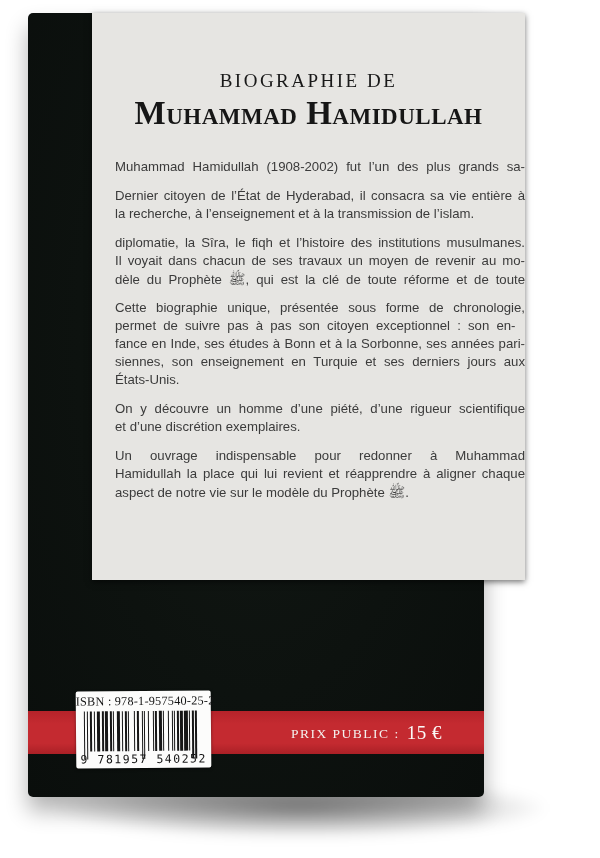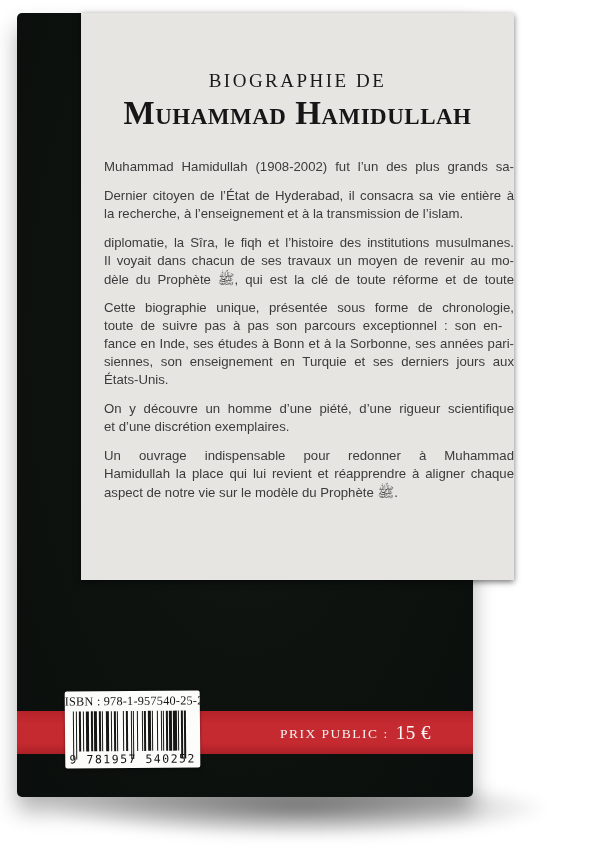--- a/index.html
+++ b/index.html
@@ -14,21 +14,21 @@
 
   .book-shadow{
     position:absolute;
     left:55px; top:788px; width:490px; height:50px;
     background:radial-gradient(ellipse at 50% 40%, rgba(0,0,0,0.42) 0%, rgba(0,0,0,0.18) 45%, rgba(0,0,0,0) 72%);
     filter:blur(6px);
   }
 
   .book{
     position:absolute;
-    left:17px; top:13px; width:456px; height:784px;
+    left:28px; top:13px; width:456px; height:784px;
     background:radial-gradient(ellipse at 50% 42%, #121814 0%, #0d120f 55%, #0a0e0c 100%);
     border-radius:5px;
     box-shadow:0 14px 22px rgba(0,0,0,0.30);
   }
 
   
   .panel{
     position:absolute;
     left:64px; top:0px; width:433px; height:567px;
     background:#e6e5e2;
@@ -155,21 +155,21 @@
             <div class="tline"><span class="lc" style="word-spacing: 1.8196px;">Dernier citoyen de l’État de Hyderabad, il consacra sa vie entière à</span></div>
             <div class="tline"><span class="lc">la recherche, à l’enseignement et à la transmission de l’islam.</span></div>
           </div>
           <div class="para">
             <div class="tline"><span class="lc" style="word-spacing: 2.47222px;">diplomatie, la Sîra, le fiqh et l’histoire des institutions musulmanes.</span></div>
             <div class="tline"><span class="lc" style="word-spacing: 2.40104px;">Il voyait dans chacun de ses travaux un moyen de revenir au mo-</span></div>
             <div class="tline"><span class="lc" style="word-spacing: 3.23678px;">dèle du Prophète <span class="pbuh">ﷺ</span>, qui est la clé de toute réforme et de toute</span></div>
           </div>
           <div class="para">
             <div class="tline"><span class="lc" style="word-spacing: 5.89062px;">Cette biographie unique, présentée sous forme de chronologie,</span></div>
-            <div class="tline"><span class="lc" style="word-spacing: 3.48438px;">toute de suivre pas à pas son parcours exceptionnel : son en-</span></div>
+            <div class="tline"><span class="lc" style="word-spacing: 3.48438px;">permet de suivre pas à pas son citoyen exceptionnel : son en-</span></div>
             <div class="tline"><span class="lc" style="word-spacing: 0.633413px;">fance en Inde, ses études à Bonn et à la Sorbonne, ses années pari-</span></div>
             <div class="tline"><span class="lc" style="word-spacing: 4.01389px;">siennes, son enseignement en Turquie et ses derniers jours aux</span></div>
             <div class="tline"><span class="lc">États-Unis.</span></div>
           </div>
           <div class="para">
             <div class="tline"><span class="lc" style="word-spacing: 4.01389px;">On y découvre un homme d’une piété, d’une rigueur scientifique</span></div>
             <div class="tline"><span class="lc">et d’une discrétion exemplaires.</span></div>
           </div>
           <div class="para">
             <div class="tline"><span class="lc" style="word-spacing: 14.4505px;">Un ouvrage indispensable pour redonner à Muhammad</span></div>

